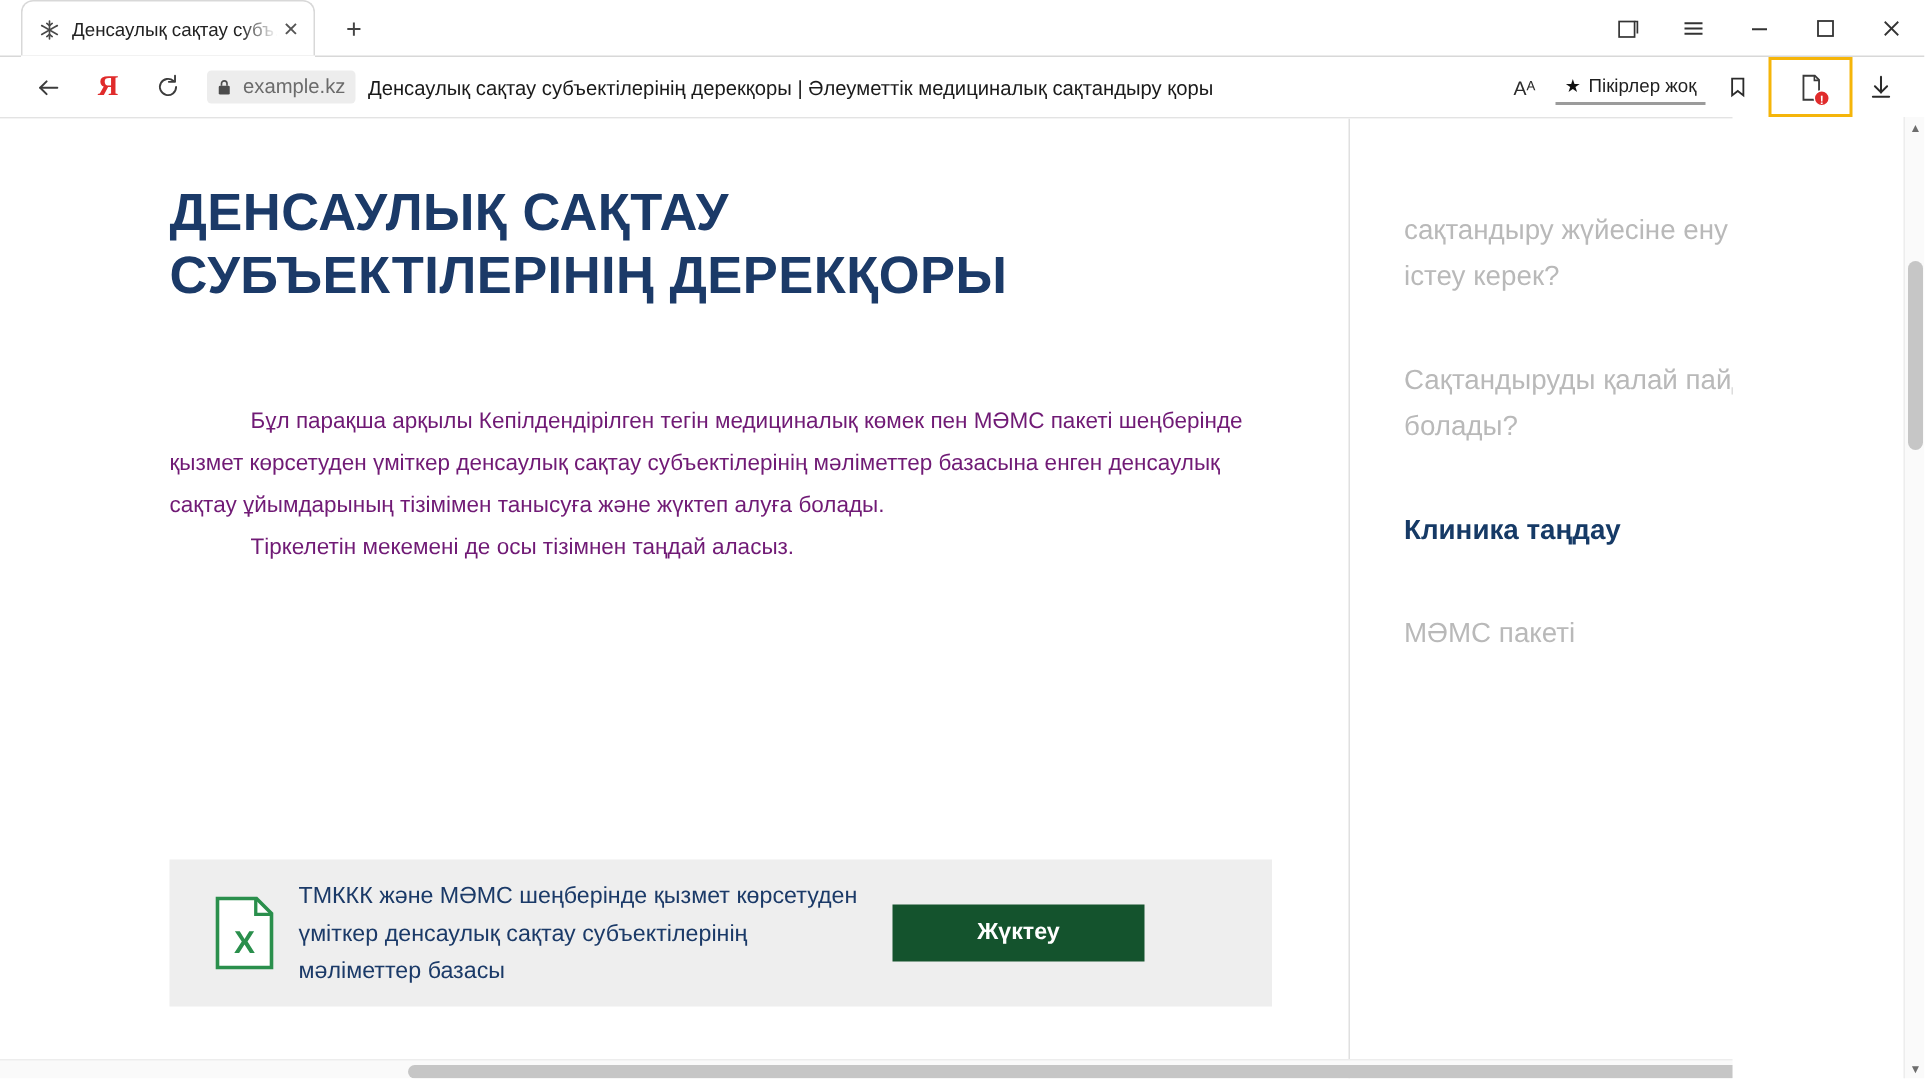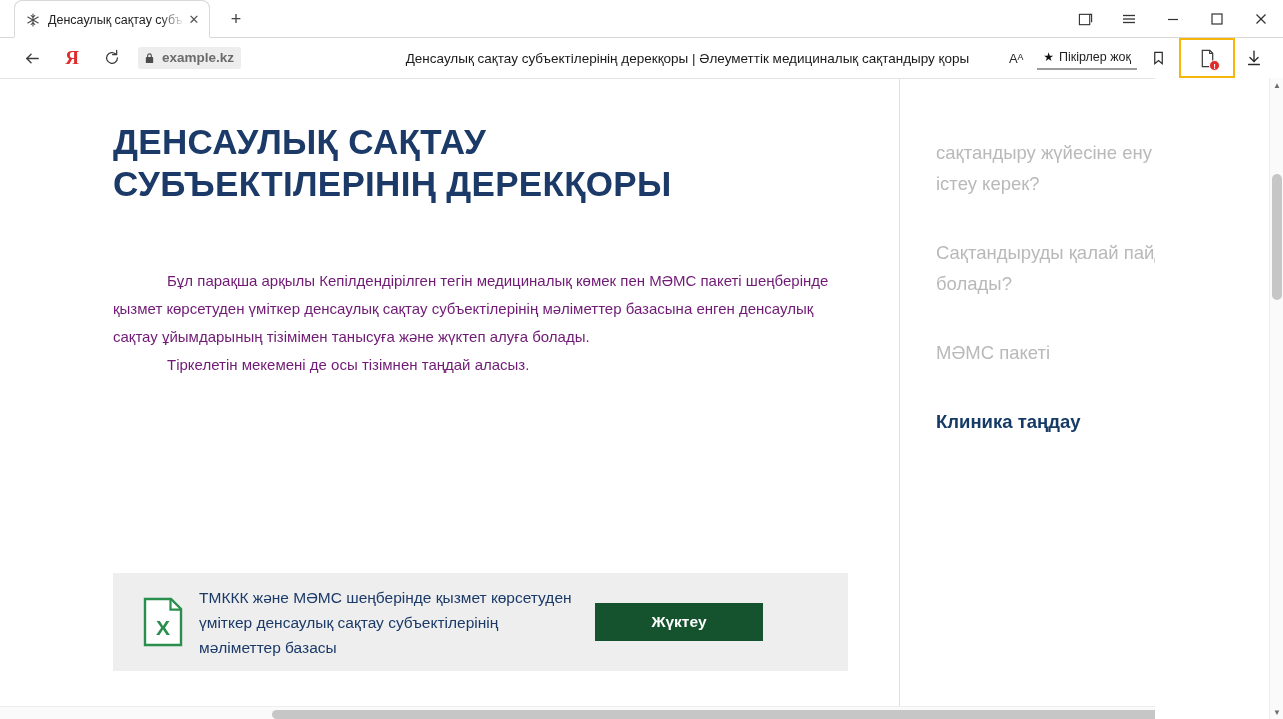--- a/index.html
+++ b/index.html
@@ -111,30 +111,28 @@
     flex: 0 0 22px;
   }
   .url-host {
     background: #ededed;
     color: #6b6b6b;
     font-size: 13.5px;
     padding: 3px 7px 3px 2px;
     border-radius: 0 3px 3px 0;
     flex: 0 0 auto;
     line-height: 16px;
-    font-weight: bold;
   }
   .url-title {
     font-size: 13.5px;
     color: #1a1a1a;
     margin-left: 8px;
     white-space: nowrap;
     overflow: hidden;
     flex: 1 1 auto;
-    text-align: right;
   }
   .tb-right {
     display: flex; align-items: center; flex: 0 0 auto; margin-left: 24px;
   }
   .translate-icon {
     width: 30px; height: 28px;
     display: flex; align-items: center; justify-content: center;
     color: #2b2b2b; font-size: 13px;
     position: relative;
   }
@@ -449,22 +447,22 @@
         </div>
         <div class="card-text">ТМККК және МӘМС шеңберінде қызмет көрсетуден үміткер денсаулық сақтау субъектілерінің мәліметтер базасы</div>
         <button class="dl-button">Жүктеу</button>
       </div>
 
       <div class="vline"></div>
 
       <div class="toc">
         <div class="toc-item toc-1">сақтандыру жүйесіне ену үшін не істеу керек?</div>
         <div class="toc-item toc-2">Сақтандыруды қалай пайдалануға болады?</div>
+        <div class="toc-item active toc-3">Клиника таңдау</div>
         <div class="toc-item toc-4">МӘМС пакеті</div>
-        <div class="toc-item active toc-3">Клиника таңдау</div>
       </div>
 
       <div class="hscroll">
         <div class="hs-thumb"></div>
       </div>
     </div>
   </div>
 
   <div class="scrollbar">
     <div class="sb-arrow up">▲</div>

